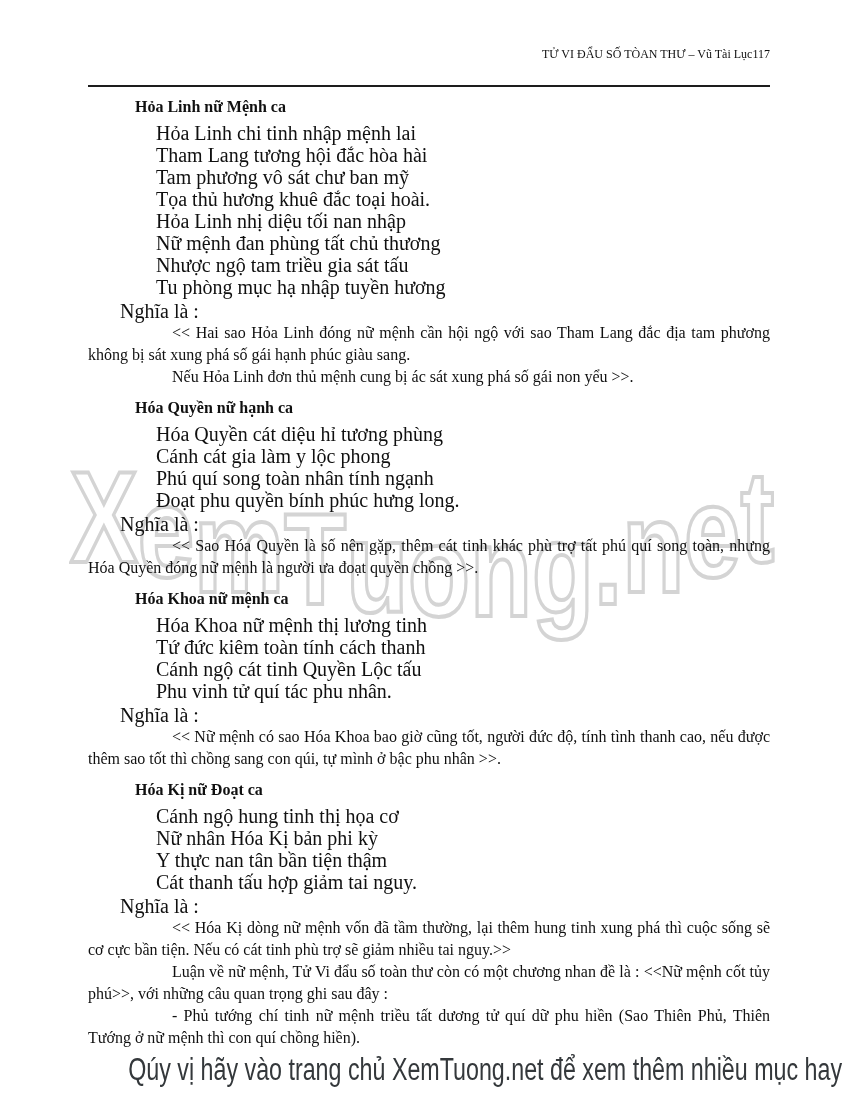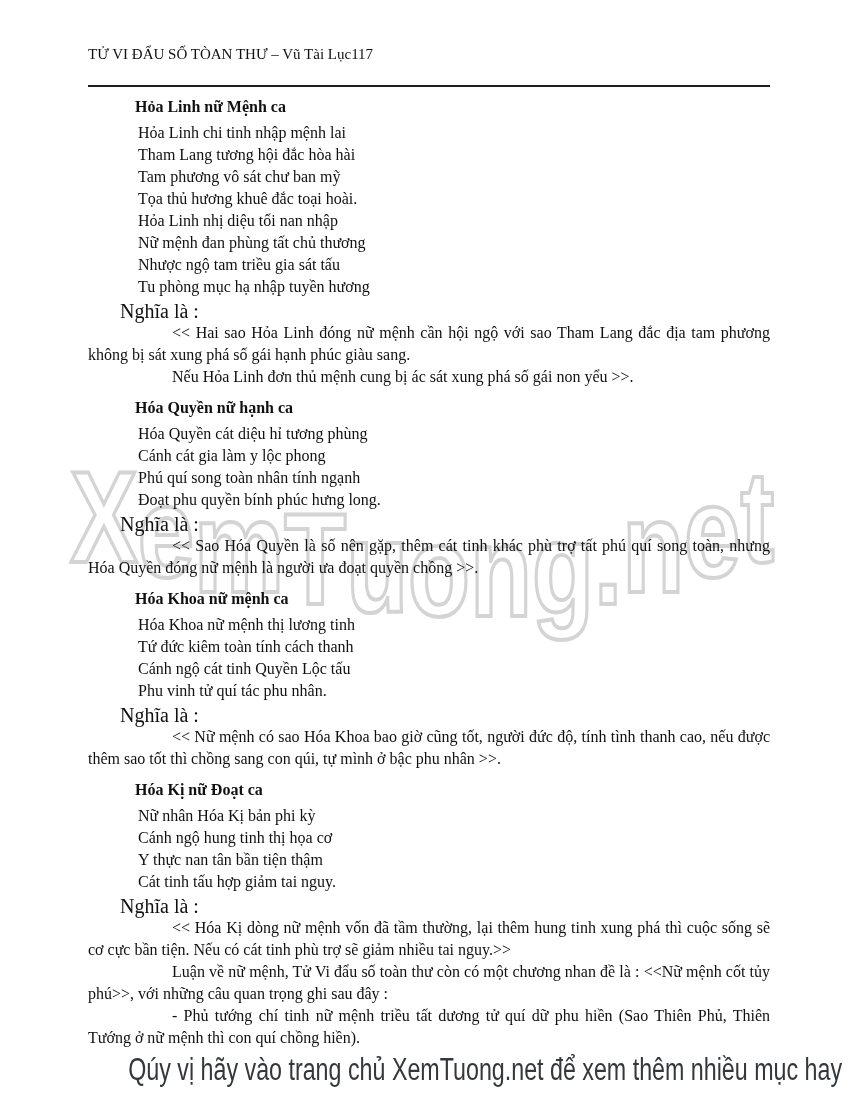--- a/index.html
+++ b/index.html
@@ -9,33 +9,33 @@
     width:850px; height:1100px;
     margin:0 auto;
     background:#ffffff;
     overflow:hidden;
     font-family:"Liberation Serif", serif;
     color:#101010;
   }
   .content { position:relative; z-index:1; padding:44px 80px 0 88px; }
 
   .running-head {
-    display:flex; justify-content:flex-start; align-items:baseline;
-    font-size:15px; line-height:21px;
+    display:flex; justify-content:flex-end; align-items:baseline;
+    font-size:12px; line-height:21px;margin-left:48px;
   }
   .rule { border-bottom:2px solid #1d1d1d; margin-top:20px; }
 
   .section-heading {
     font-size:16px; font-weight:bold;
     margin:8px 0 3px 47px;
     line-height:24px;
   }
   .verse {
-    margin-left:50px;
-    font-size:16px; line-height:22px;
+    margin-left:68px;
+    font-size:20px; line-height:22px;
   }
   .meaning-label {
     margin-left:32px;
     font-size:20px; line-height:22px;
     margin-top:2px;
   }
   .meaning {
     margin:0;
     font-size:16px; line-height:22px;
     text-align:justify;
@@ -120,24 +120,24 @@
       <div class="verse">Hóa Khoa nữ mệnh thị lương tinh</div>
       <div class="verse">Tứ đức kiêm toàn tính cách thanh</div>
       <div class="verse">Cánh ngộ cát tinh Quyền Lộc tấu</div>
       <div class="verse">Phu vinh tử quí tác phu nhân.</div>
       <div class="meaning-label">Nghĩa là :</div>
       <p class="meaning">&lt;&lt; Nữ mệnh có sao Hóa Khoa bao giờ cũng tốt, người đức độ, tính tình thanh cao, nếu được thêm sao tốt thì chồng sang con qúi, tự mình ở bậc phu nhân &gt;&gt;.</p>
     </section>
 
     <section>
       <h2 class="section-heading">Hóa Kị nữ Đoạt ca</h2>
+      <div class="verse">Cánh ngộ hung tinh thị họa cơ</div>
       <div class="verse">Nữ nhân Hóa Kị bản phi kỳ</div>
-      <div class="verse">Cánh ngộ hung tinh thị họa cơ</div>
       <div class="verse">Y thực nan tân bần tiện thậm</div>
-      <div class="verse">Cát tinh tấu hợp giảm tai nguy.</div>
+      <div class="verse">Cát thanh tấu hợp giảm tai nguy.</div>
       <div class="meaning-label">Nghĩa là :</div>
       <p class="meaning">&lt;&lt; Hóa Kị dòng nữ mệnh vốn đã tầm thường, lại thêm hung tinh xung phá thì cuộc sống sẽ cơ cực bần tiện. Nếu có cát tinh phù trợ sẽ giảm nhiều tai nguy.&gt;&gt;</p>
       <p class="meaning">Luận về nữ mệnh, Tử Vi đẩu số toàn thư còn có một chương nhan đề là : &lt;&lt;Nữ mệnh cốt tủy phú&gt;&gt;, với những câu quan trọng ghi sau đây :</p>
       <p class="meaning">- Phủ tướng chí tinh nữ mệnh triều tất dương tử quí dữ phu hiền (Sao Thiên Phủ, Thiên Tướng ở nữ mệnh thì con quí chồng hiền).</p>
     </section>
 
   </div>
 
   <div class="footer">
     <span class="footer-inner">

